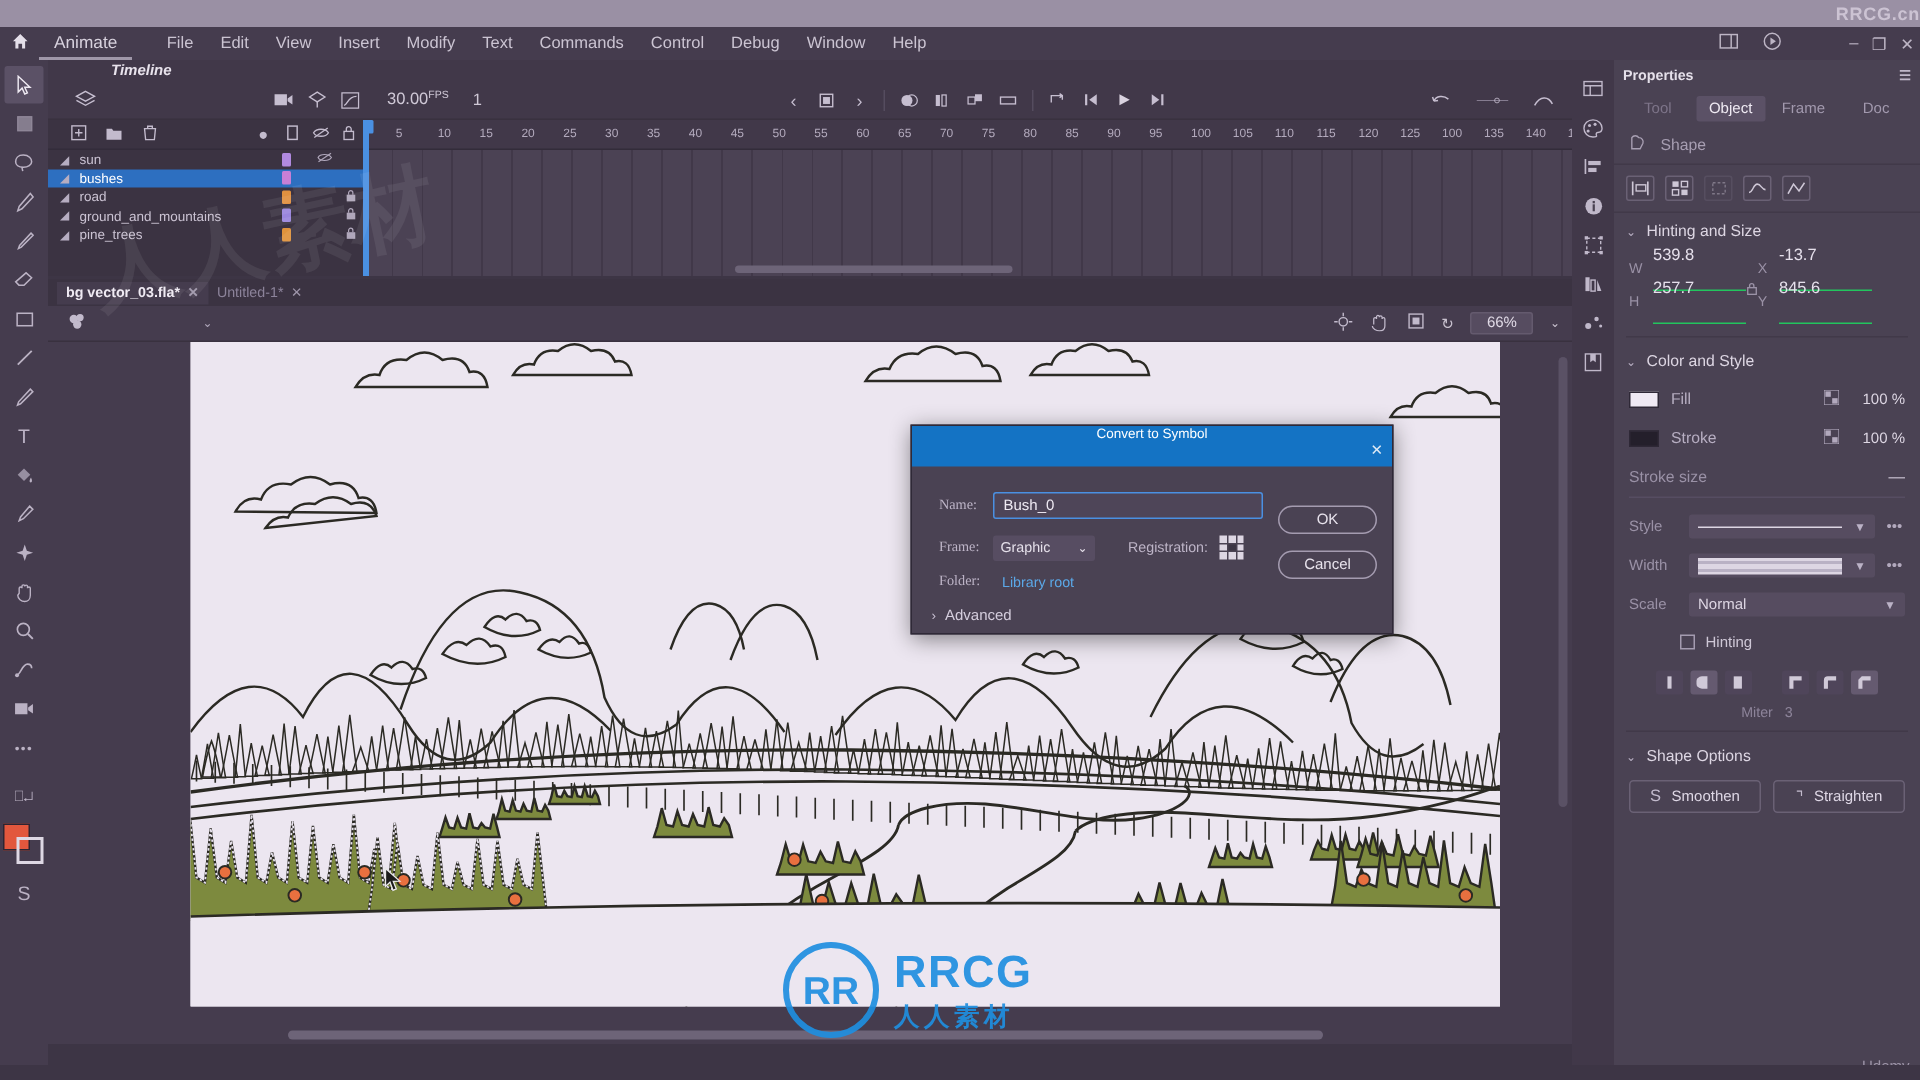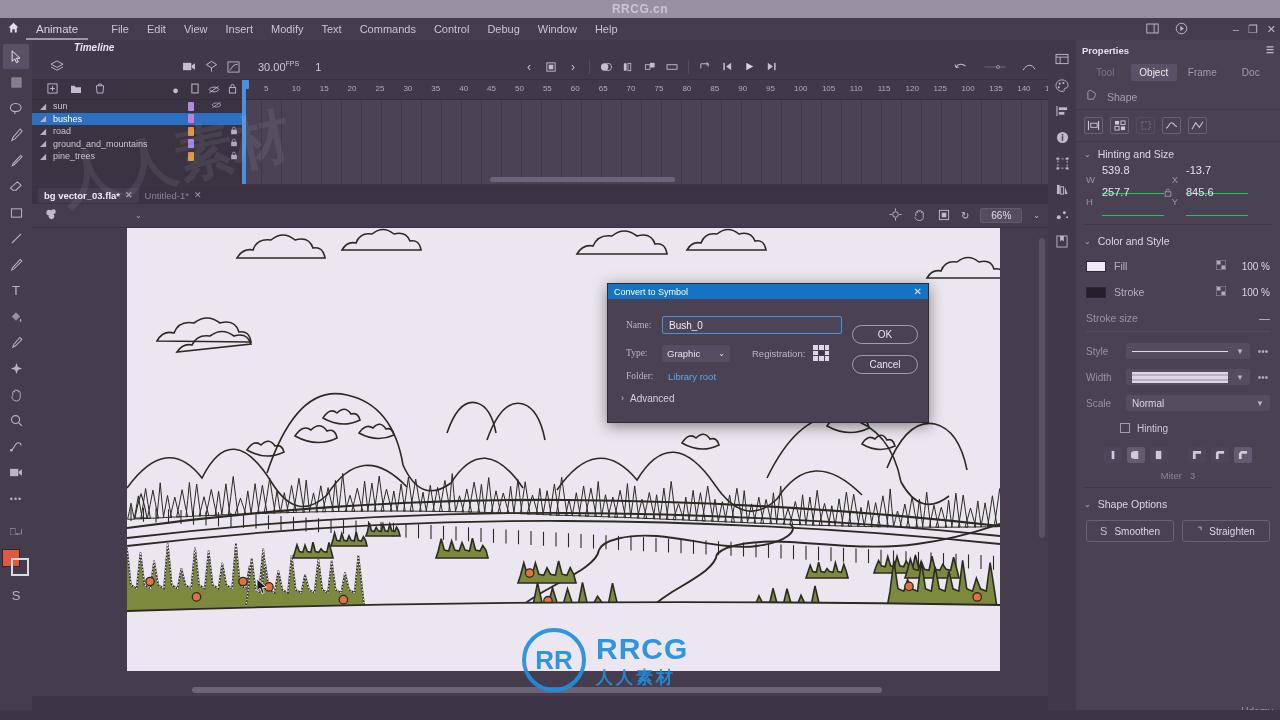--- a/index.html
+++ b/index.html
@@ -22,21 +22,21 @@
   }
   .home-ico{ width:26px; text-align:center; color:#e4dfe9; font-size:12px; }
   .app-name{
     padding:0 10px; color:#d8d2de; font-size:11.5px;
     border-bottom:2px solid #9f97a8; height:22px; line-height:22px;
   }
   .menu-items{ display:flex; margin-left:14px;text-align:right; }
   .menu-items span{ padding:0 9px; font-size:11px; color:#cbc4d2; line-height:22px; }
   .title-center{
     position:absolute; left:0; top:0; width:1280px; height:32px;
-    text-align:center; line-height:18px; font-size:12px;
+    text-align:right; line-height:18px; font-size:12px;
     color:#d5ccdc; font-weight:bold; letter-spacing:.5px; opacity:.85;
   }
   .win-btns{ position:absolute; right:4px; top:19px; display:flex; gap:9px; align-items:center; height:20px; }
   .win-btns i{ font-style:normal; color:#bdb5c5; font-size:11px; cursor:pointer; }
   .topright-icos{ position:absolute; right:92px; top:19px; display:flex; gap:16px; align-items:center; height:20px;}
 
   
   .toolbar{
     position:absolute; left:0; top:40px; width:32px; height:680px;
     background:#453c4e; display:flex; flex-direction:column; align-items:center;
@@ -210,22 +210,22 @@
   .sobtn .gi{ font-size:11px; color:#c2bacc;}
 
   
   .overlay{ position:absolute; left:0; top:0; width:1280px; height:720px; }
   .dialog{
     position:absolute; left:607px; top:283px; width:322px; height:140px;
     background:#4a4253; border:1px solid #2f2937;
     box-shadow:0 3px 14px rgba(0,0,0,.45);
   }
   .dlg-title{
-    height:15px; background:#1473c4; display:flex; align-items:center;
-    padding:0 6px; font-size:9px; color:#ffffff;
+    height:27px; background:#1473c4; display:flex; align-items:center;
+    padding:0 6px; font-size:9px; color:#ffffff;flex-direction:column;
   }
   .dlg-title .x{ margin-left:auto; font-size:10px; color:#dfeaf5; cursor:pointer;}
   .dlg-body{ position:relative; height:125px; padding:14px 0 0 0;}
   .d-row{ display:flex; align-items:center; height:24px; padding-left:18px;}
   .d-lbl{ width:36px; font-size:9.5px; color:#bdb4c7;font-family:Liberation Serif, serif;}
   .nm-input{
     width:180px; height:18px; background:#4e4558; border:1px solid #4a90e2;
     border-radius:2px; color:#efeaf3; font-size:10px; padding:0 6px;
     font-family:"Liberation Sans", sans-serif;
   }
@@ -1306,21 +1306,21 @@
     <div class="dlg-title">
       <span>Convert to Symbol</span>
       <span class="x">✕</span>
     </div>
     <div class="dlg-body">
       <div class="d-row">
         <span class="d-lbl">Name:</span>
         <input class="nm-input" value="Bush_0" style="">
       </div>
       <div class="d-row" style="margin-top:4px;">
-        <span class="d-lbl">Type:</span>
+        <span class="d-lbl">Frame:</span>
         <span class="type-sel">
           <span>Graphic</span>
           <span style="font-size:8px;">⌄</span>
         </span>
         <span class="reg-lbl">Registration:</span>
         <span class="reg-grid">
           <i></i>
             <i></i>
             <i></i>
             <i></i>

